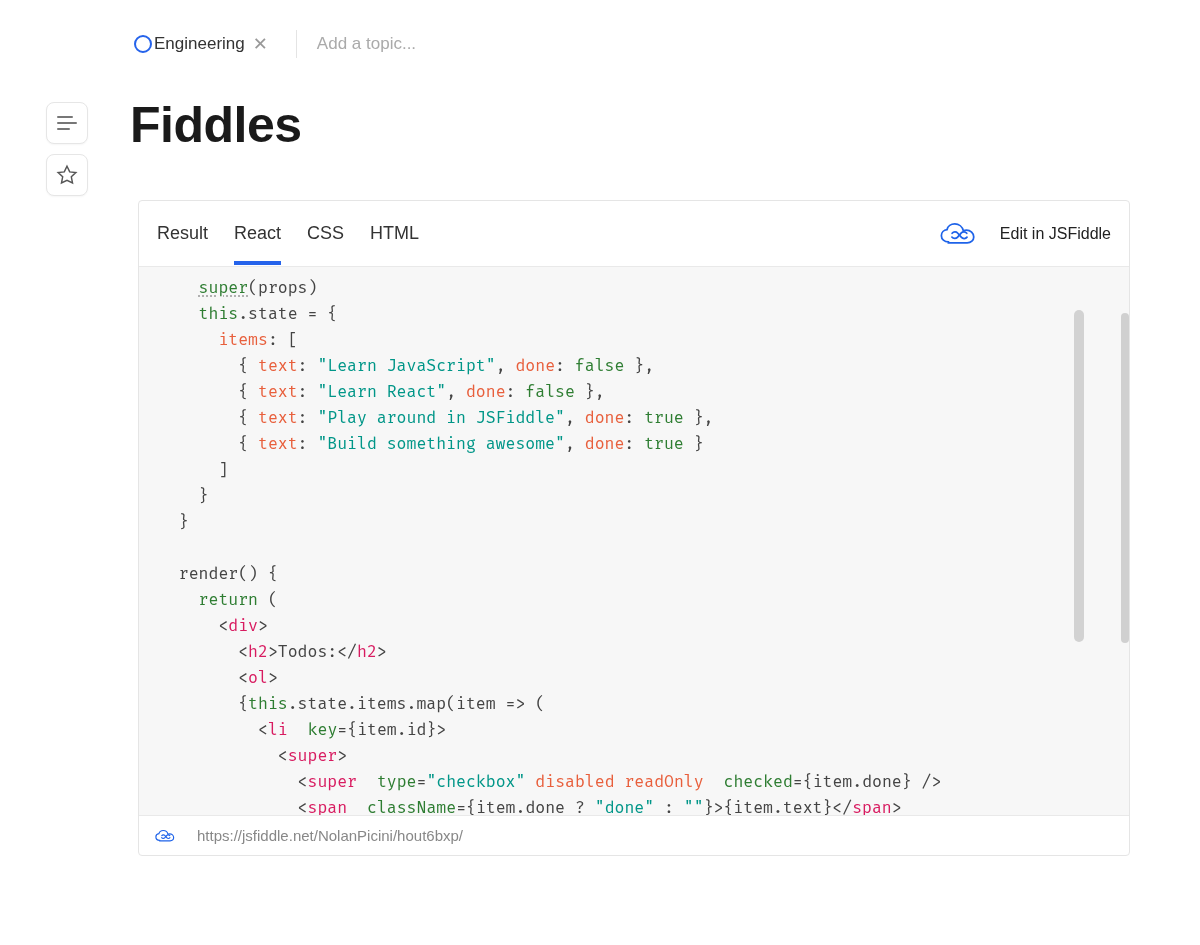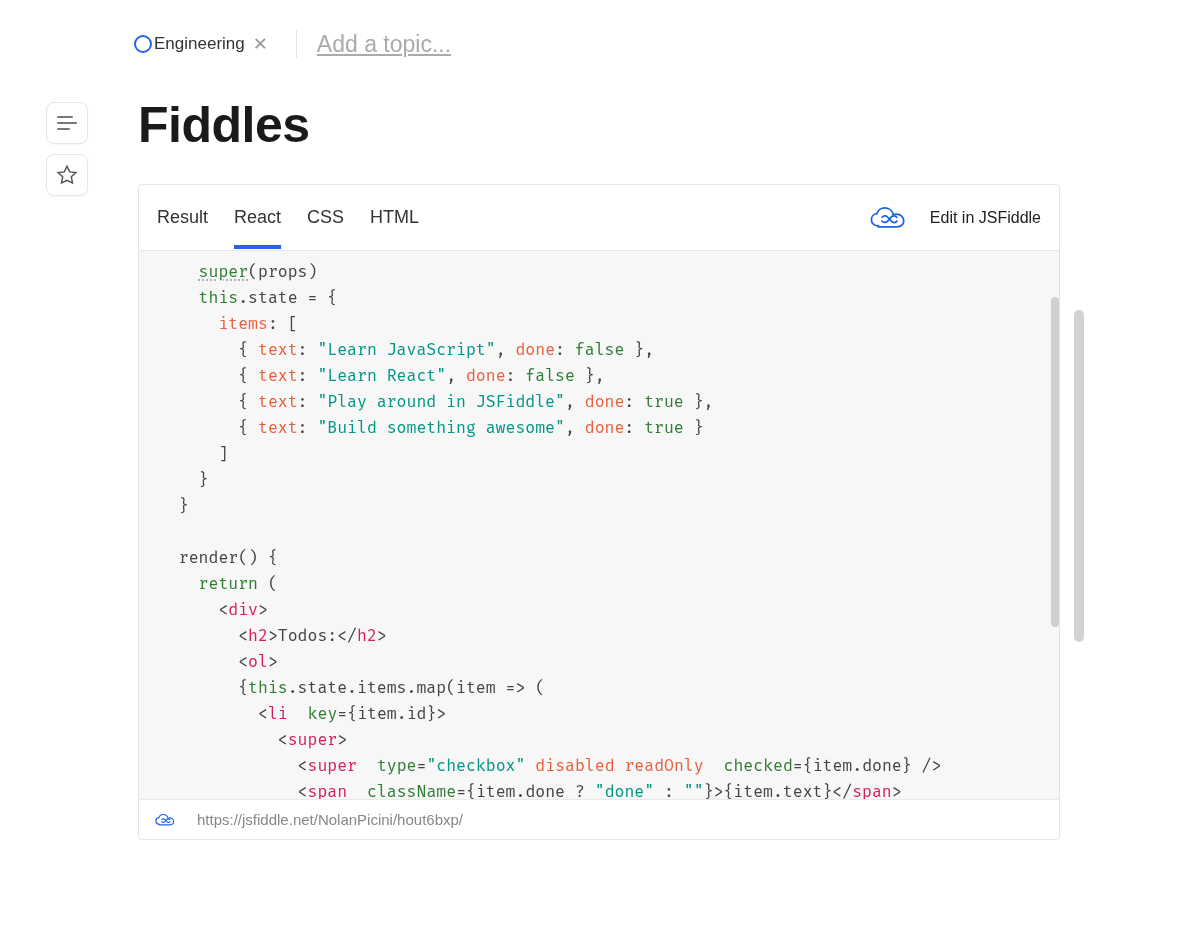--- a/index.html
+++ b/index.html
@@ -59,42 +59,40 @@
 .topic-label { font-size: 17px; color: #333; }
 .topic-close {
   color: #999; font-size: 18px; line-height: 1;
   padding: 0 6px;
 }
 .topic-sep {
   width: 1px; height: 28px; background: #e4e4e4;
   margin: 0 6px;
 }
 .topic-add {
-  font-size: 23px; color: #aaa;
+  font-size: 17px; color: #aaa;
   padding-left: 6px;
-  text-decoration: underline;
 }
 
 
 .page-title {
   position: absolute;
   left: 130px;
   top: 96px;
   font-size: 50px;
   font-weight: 700;
   letter-spacing: -0.5px;
-  margin-left: 8px;
 }
 
 
 .fiddle-card {
   position: absolute;
   left: 138px;
-  top: 184px;
-  width: 922px;
+  top: 200px;
+  width: 992px;
   border: 1px solid #e5e5e5;
   border-radius: 4px;
   background: #fff;
   display: flex;
   flex-direction: column;
 }
 
 .tabbar {
   display: flex;
   align-items: center;

